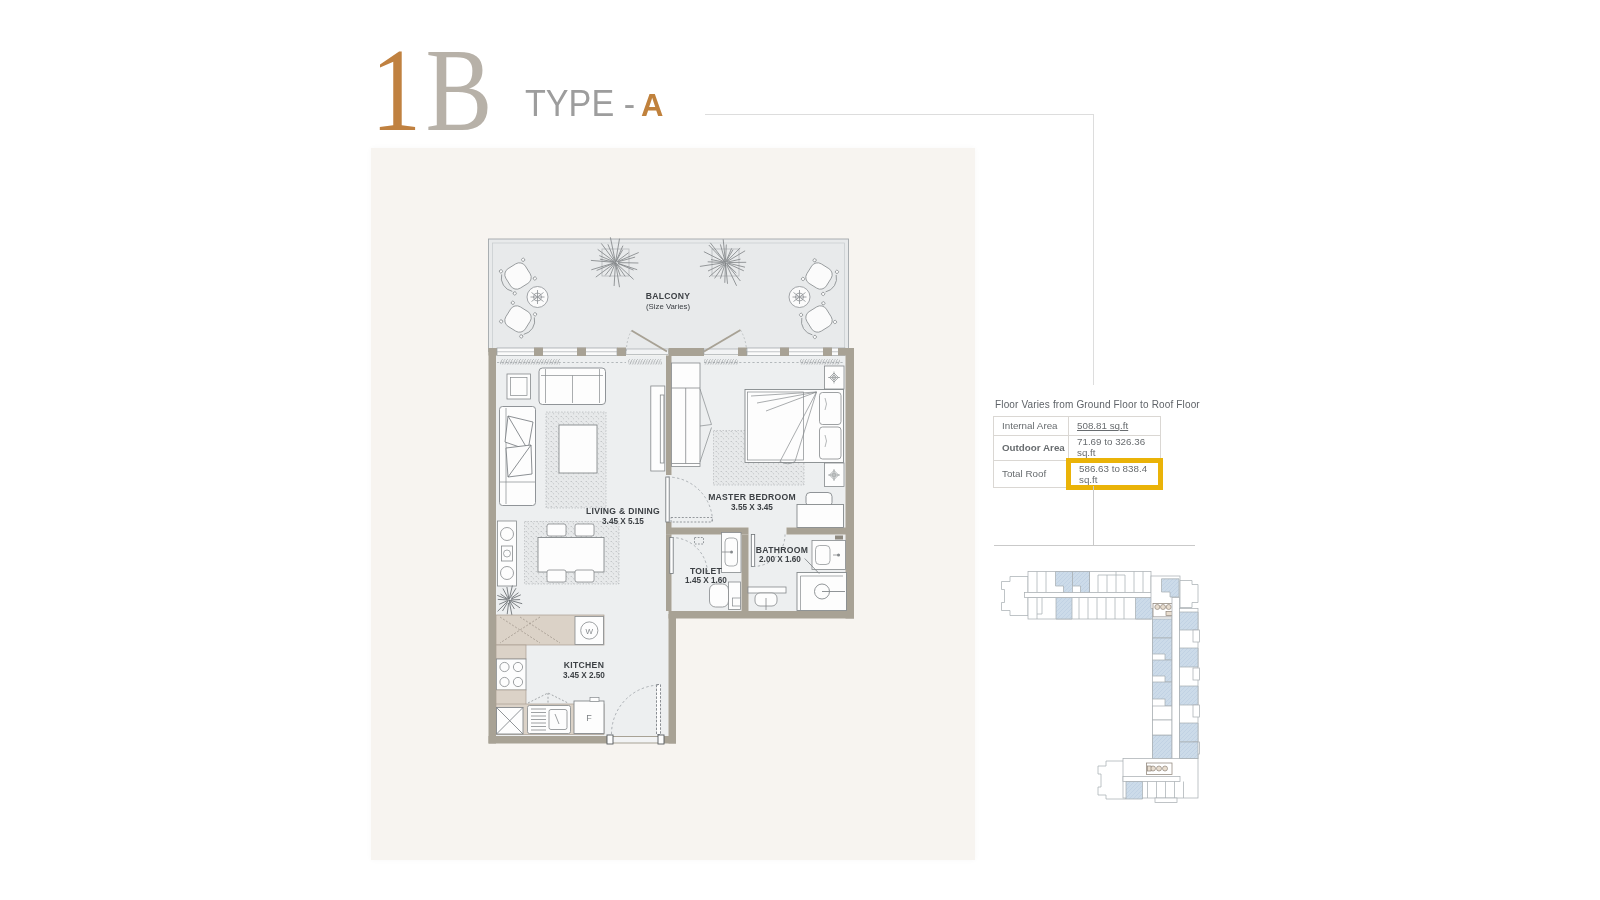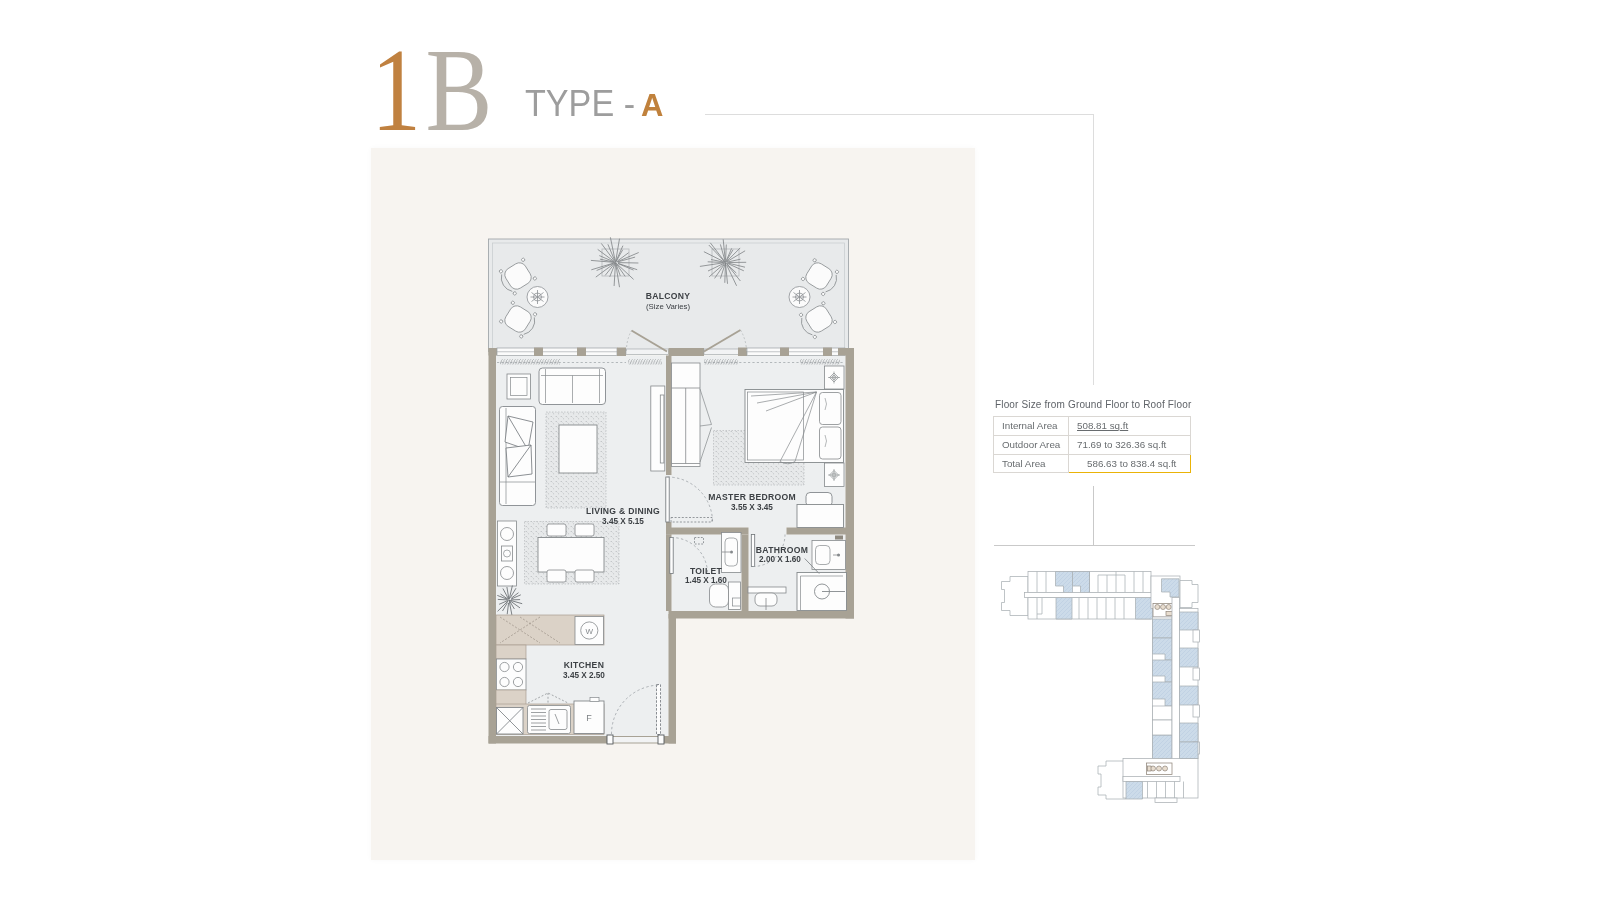--- a/index.html
+++ b/index.html
@@ -17,35 +17,35 @@
 
 <svg class="abs" style="left:520px;top:80px;" width="160" height="45" viewBox="0 0 160 45">
 <text x="5" y="36" textLength="110" lengthAdjust="spacingAndGlyphs" font-family="Liberation Sans, sans-serif" font-size="36" fill="#9d9d9d" style="font-stretch:condensed;">TYPE -</text>
 <text x="121" y="36" font-family="Liberation Sans, sans-serif" font-size="31" font-weight="bold" fill="#c0813c">A</text>
 </svg>
 
 <div class="abs" style="left:705px;top:114px;width:389px;height:1px;background:#dddddd;"></div>
 
 <div class="abs" style="left:1093px;top:114px;width:1px;height:271px;background:#dddddd;"></div>
 
-<div class="abs" style="left:995px;top:399px;font-size:10px;color:#5f6368;letter-spacing:0.15px;">Floor Size from Ground Floor to Roof Floor</div>
-
-<table class="abs" style="left:993px;top:416px;width:198px;border-collapse:collapse;font-size:9.8px;color:#686c6f;">
+<div class="abs" style="left:995px;top:399px;font-size:10px;color:#5f6368;letter-spacing:0.15px;">Floor Varies from Ground Floor to Roof Floor</div>
+
+<table class="abs" style="left:993px;top:416px;width:170px;border-collapse:collapse;font-size:9.8px;color:#686c6f;">
 <tbody>
       <tr>
         <td style="border:1px solid #dad7d3;width:66px;height:17.8px;padding:0 0 0 8px;">Internal Area</td>
         <td style="border:1px solid #dad7d3;padding:0 0 0 8px;text-decoration:underline;">508.81 sq.ft</td>
       </tr>
 <tr>
-        <td style="border:1px solid #dad7d3;height:17.8px;padding:0 0 0 8px;">Outdoor Area</td>
+        <td style="border:1px solid #dad7d3;height:17.8px;padding:0 0 0 8px;font-weight:bold;">Outdoor Area</td>
         <td style="border:1px solid #dad7d3;padding:0 0 0 8px;margin-left:17px;">71.69 to 326.36 sq.ft</td>
       </tr>
 <tr>
-        <td style="border:1px solid #dad7d3;height:17.8px;padding:0 0 0 8px;">Total Area</td>
-        <td style="border:1px solid #eab308;padding:0 0 0 18px;">586.63 to 838.4 sq.ft</td>
+        <td style="border:1px solid #dad7d3;height:17.8px;padding:0 0 0 8px;">Total Roof</td>
+        <td style="border:5px solid #eab308;padding:0 0 0 8px;">586.63 to 838.4 sq.ft</td>
       </tr>
 </tbody>
   </table>
 
 <div class="abs" style="left:1093px;top:486px;width:1px;height:60px;background:#c9c9c9;"></div>
 
 <div class="abs" style="left:994px;top:545px;width:201px;height:1px;background:#c9c9c9;"></div>
 
 <svg class="abs" style="left:480px;top:230px;" width="390" height="530" viewBox="480 230 390 530" fill="none">
 <defs>

